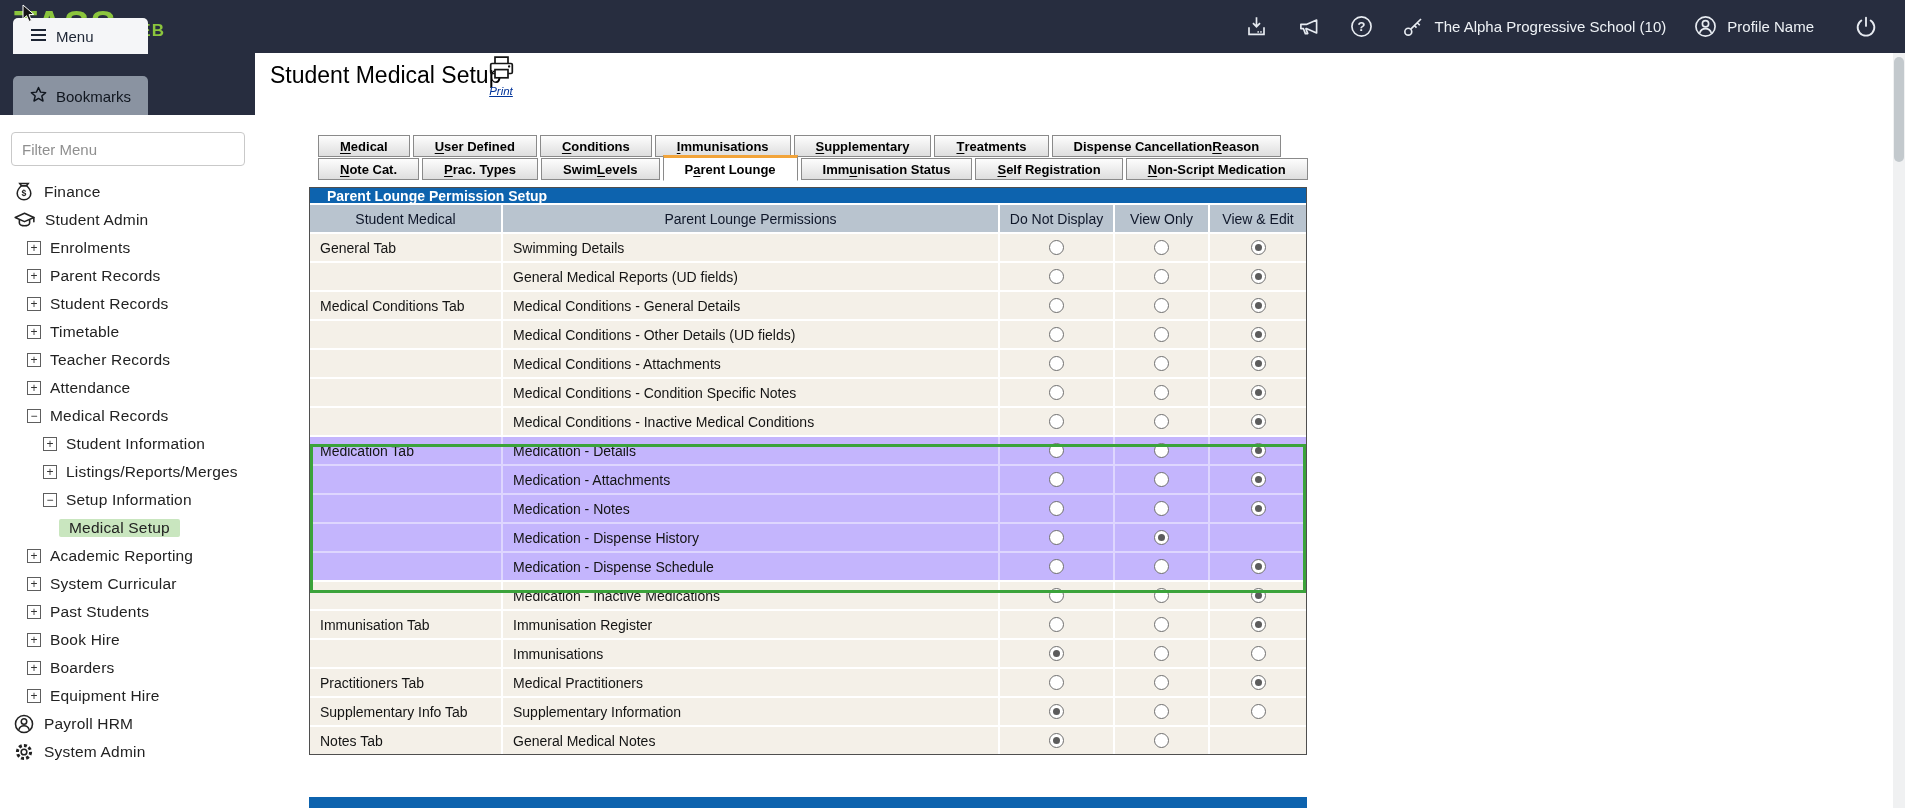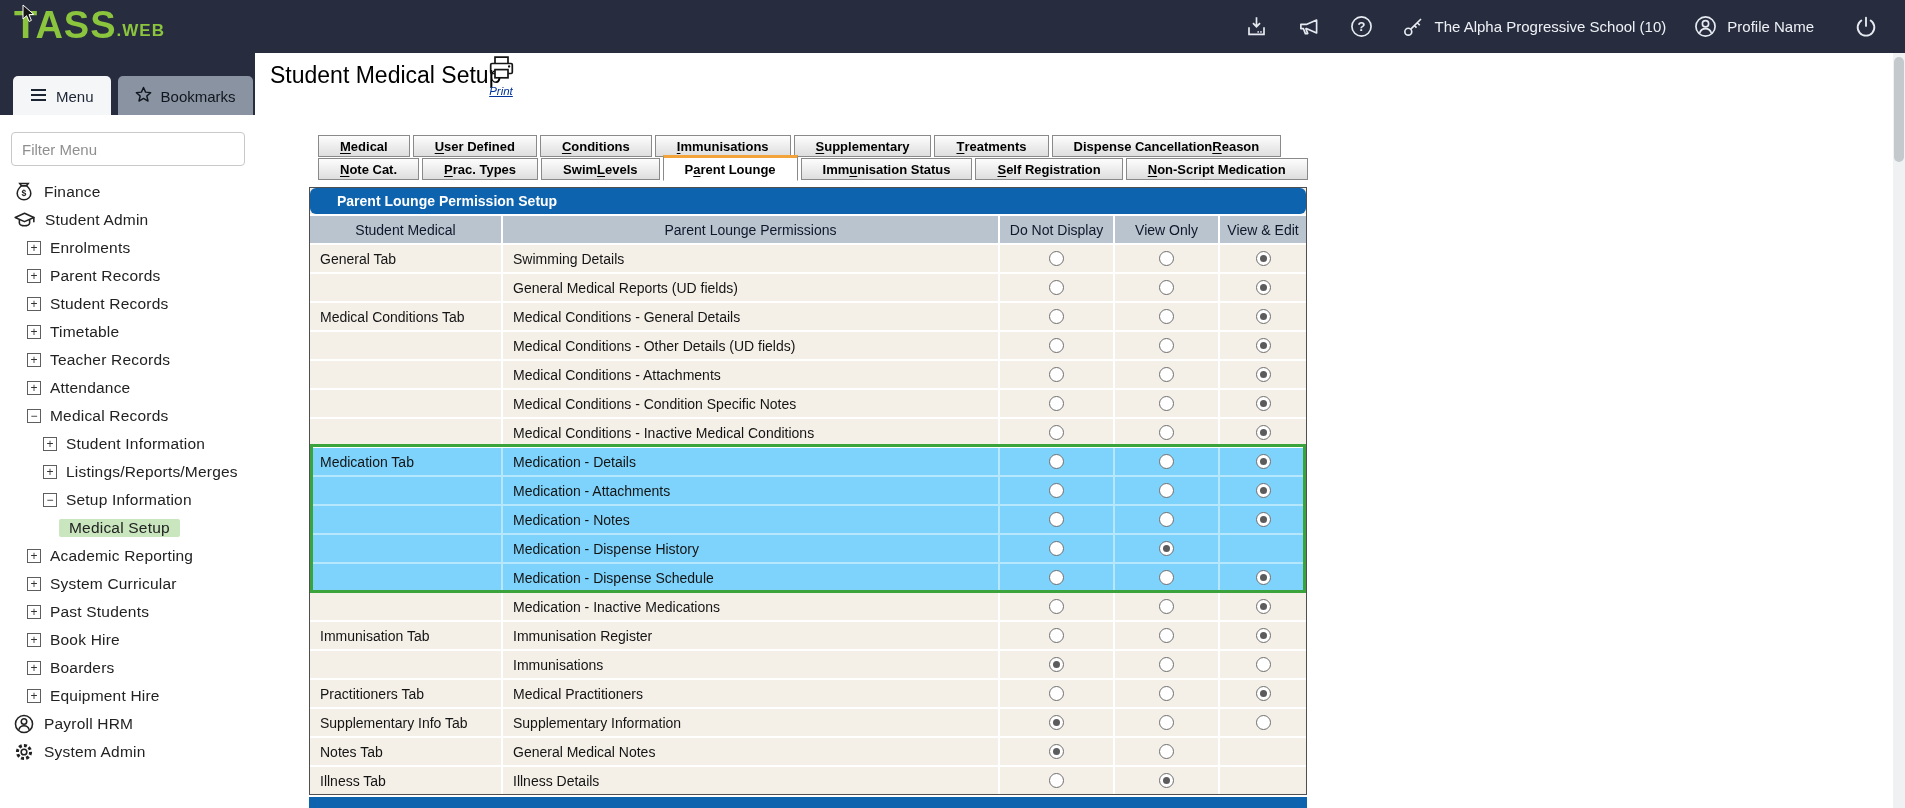--- a/index.html
+++ b/index.html
@@ -12,21 +12,21 @@
   .topbar { position:absolute; left:0; top:0; width:1905px; height:53px; background:#272d3f; }
   .topbar-right { position:absolute; right:26px; top:0; height:53px; display:flex; align-items:center; gap:27px; }
   .tb-item { display:flex; align-items:center; gap:9px; color:#eef2f6; font-size:15px; cursor:pointer; }
   .tb-item svg { display:block; }
   .tb-power { margin-left:12px; }
   
   .side-head { position:absolute; left:0; top:0; width:255px; height:115px; background:#272d3f; }
   .logo { position:absolute; left:14px; top:6px; display:flex; align-items:flex-end; cursor:pointer; }
   .logo .brand { font-size:38px; font-weight:900; color:#8bc53d; letter-spacing:1px; line-height:1; }
   .logo .tld { font-size:17px; font-weight:900; color:#8bc53d; padding-bottom:3px; letter-spacing:1px; }
-  .side-tabs { position:absolute; left:13px; bottom:0; display:flex; gap:7px; }
+  .side-tabs { position:absolute; left:13px; bottom:0; display:flex; gap:22px;flex-direction:column; }
   .side-tab { display:flex; align-items:center; gap:9px; padding:10px 17px 9px; font-size:15px;
               border-radius:5px 5px 0 0; cursor:pointer; }
   .side-tab.menu { background:#f5f6f8; color:#1d2534; }
   .side-tab.bookmarks { background:#8a93a1; color:#10161f; }
   
   .sidebar { position:absolute; left:0; top:115px; width:255px; height:693px; background:#fff; }
   .filter-wrap { padding:17px 11px 6px 11px; }
   .filter-wrap input { width:234px; height:34px; border:1px solid #c9c9c9; border-radius:4px;
                        padding:0 10px; font-size:15px; color:#444;
                        font-family:"Liberation Sans", sans-serif; }
@@ -50,32 +50,32 @@
   .tab { display:inline-flex; align-items:center; justify-content:center; height:22px;
          padding:2px 21px; margin-right:3px; font-size:13px; font-weight:bold; color:#000;
          background:linear-gradient(#fdfdfd,#dedede); border:1px solid #8a8a8a; cursor:pointer;
          white-space:nowrap; }
   .tab u { text-underline-offset:2px; }
   .tab.active { background:#fff; border-top:3px solid #f2a43a; height:26px; margin-top:-3px;
                 position:relative; z-index:2; border-bottom:1px solid #fff; }
   
   .ptable { position:absolute; left:309px; top:187px; width:998px; background:#f4f0e8;
             border:1px solid #4f4f4f; }
-  .tbl-title { height:26px; background:#0d63ae; color:#fff; font-weight:bold; font-size:14px;
-               display:flex; align-items:center; padding-left:27px;border-radius:6px; }
+  .tbl-title { height:15px; background:#0d63ae; color:#fff; font-weight:bold; font-size:14px;
+               display:flex; align-items:center; padding-left:17px; }
   .thead { display:flex; height:29px; border-top:2px solid #fff; }
   .cell { height:100%; }
   .cell.h { display:flex; align-items:center; justify-content:center; background:#b9c4cf;
             font-size:14px; color:#0f172a; }
   .cell + .cell { border-left:2px solid #fff; }
-  .c1 { width:191px; } .c2 { width:497px; } .c3 { width:115px; } .c4 { width:105px; } .c5 { flex:1; }
+  .c1 { width:191px; } .c2 { width:497px; } .c3 { width:115px; } .c4 { width:95px; } .c5 { flex:1; }
   .row { display:flex; height:29px; border-top:2px solid #fff; background:#f4f0e8; }
   .row .c1, .row .c2 { display:flex; align-items:center; padding-left:10px; font-size:14px; color:#141414; }
   .rc { display:flex; align-items:center; justify-content:center; }
-  .row.g { background:#7dd3fc; }
+  .row.g { background:#c4b5fd; }
   .row.g + .row.g { border-top-color:rgba(255,255,255,.45); }
   .row.g .cell + .cell { border-left-color:rgba(255,255,255,.45); }
   .radio { width:15px; height:15px; border:1.5px solid #6f6f6f; border-radius:50%; background:#fff;
            display:flex; align-items:center; justify-content:center; cursor:pointer; }
   .radio.on::after { content:""; width:7px; height:7px; border-radius:50%; background:#5c5c5c; }
   #green-frame { position:absolute; left:0; width:100%; border:3px solid #3ba33b; pointer-events:none; z-index:3; }
   .bottom-bar { position:absolute; left:309px; top:797px; width:998px; height:12px; background:#0d63ae; }
   
   .scrollbar { position:absolute; right:0; top:53px; width:12px; height:755px; background:#f0f1f2; }
   .scroll-thumb { position:absolute; right:1px; top:4px; width:10px; height:105px; background:#c3c9cd; border-radius:5px; }
@@ -540,31 +540,20 @@
         <div class="cell c1">Notes Tab</div>
         <div class="cell c2">General Medical Notes</div>
         <div class="cell c3 rc">
           <span class="radio on"></span>
         </div>
         <div class="cell c4 rc">
           <span class="radio"></span>
         </div>
         <div class="cell c5 rc"></div>
       </div>
-      <div class="row">
-        <div class="cell c1">Illness Tab</div>
-        <div class="cell c2">Illness Details</div>
-        <div class="cell c3 rc">
-          <span class="radio"></span>
-        </div>
-        <div class="cell c4 rc">
-          <span class="radio on"></span>
-        </div>
-        <div class="cell c5 rc"></div>
-      </div>
     </div>
   <div id="green-frame" style="top: 256px; height: 149px;"></div>
 </div>
 
 <div class="bottom-bar"></div>
 
 <div class="scrollbar">
   <div class="scroll-thumb"></div>
 </div>
 

